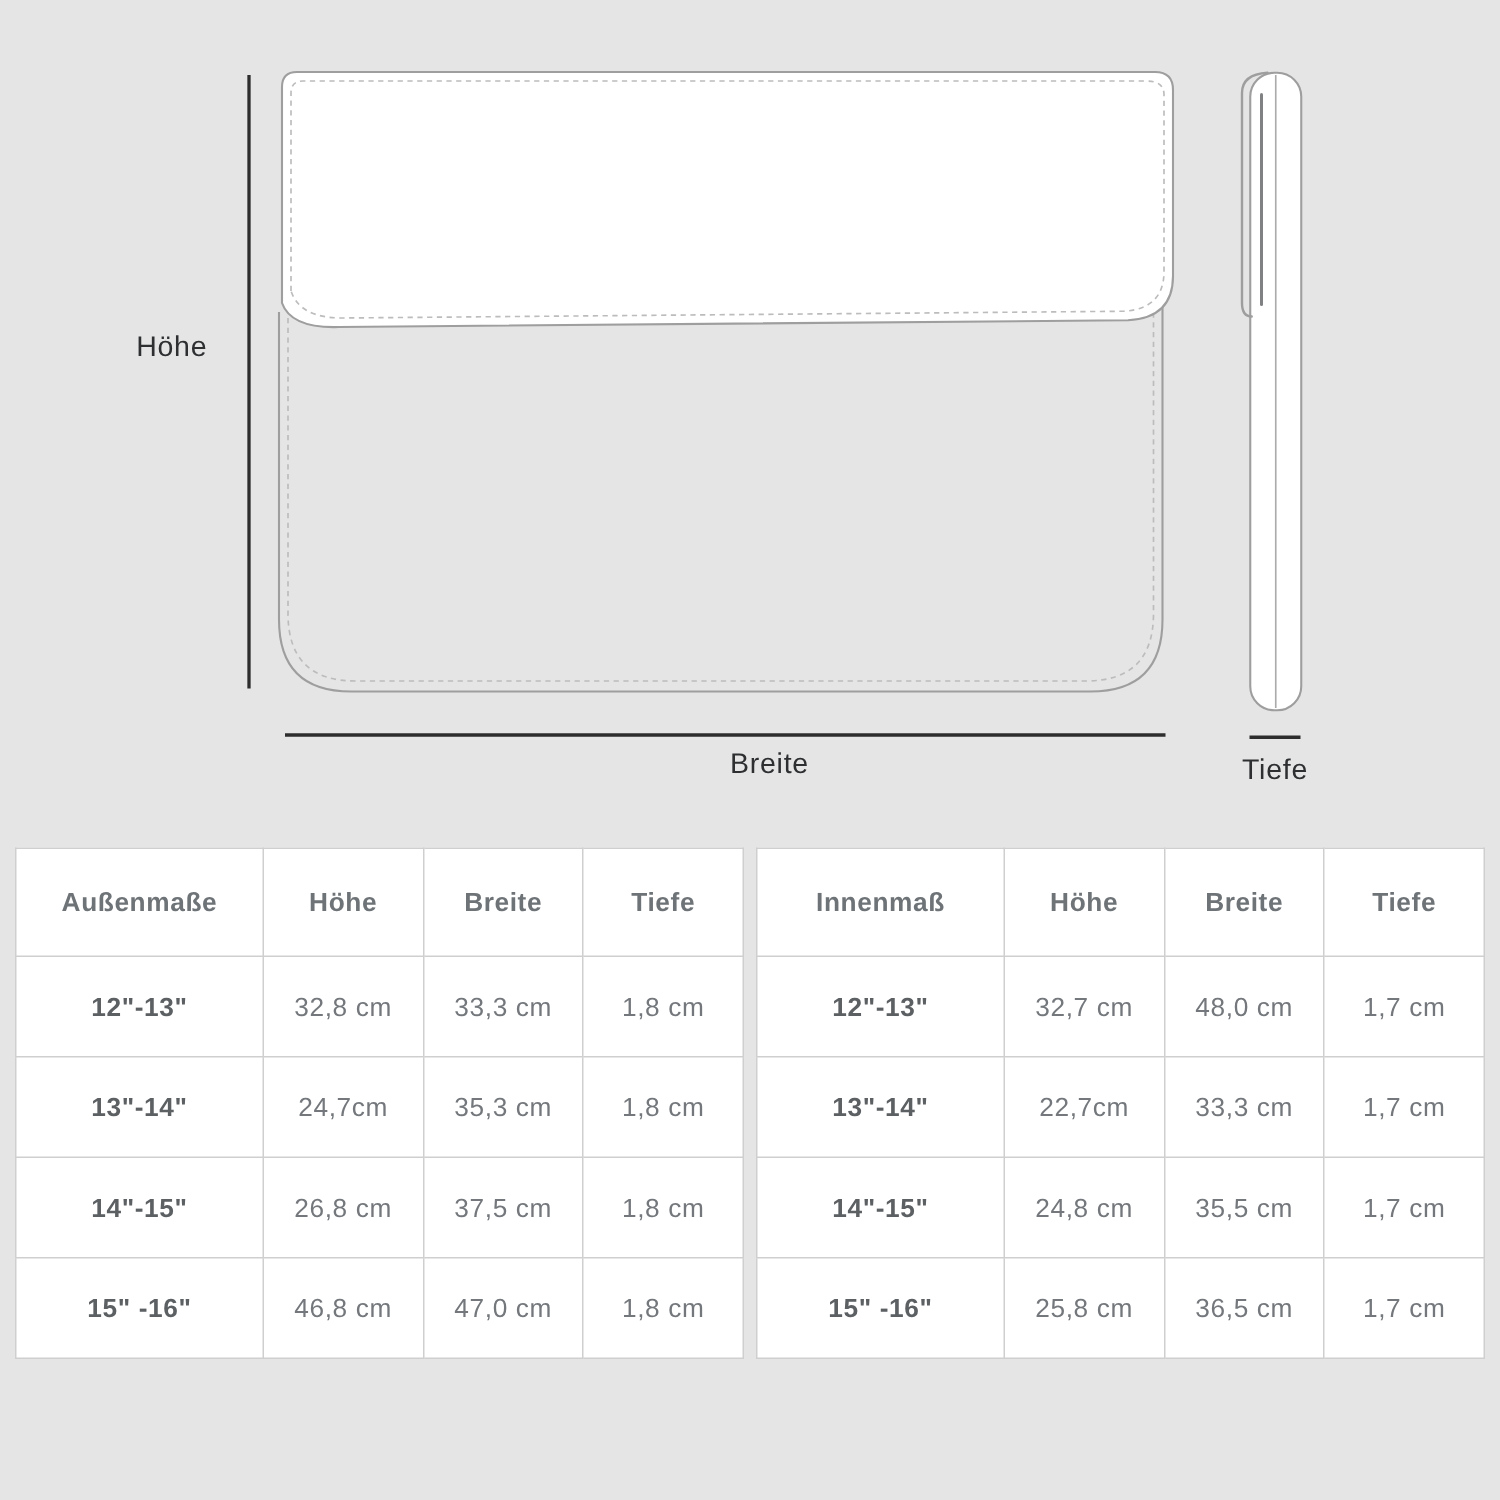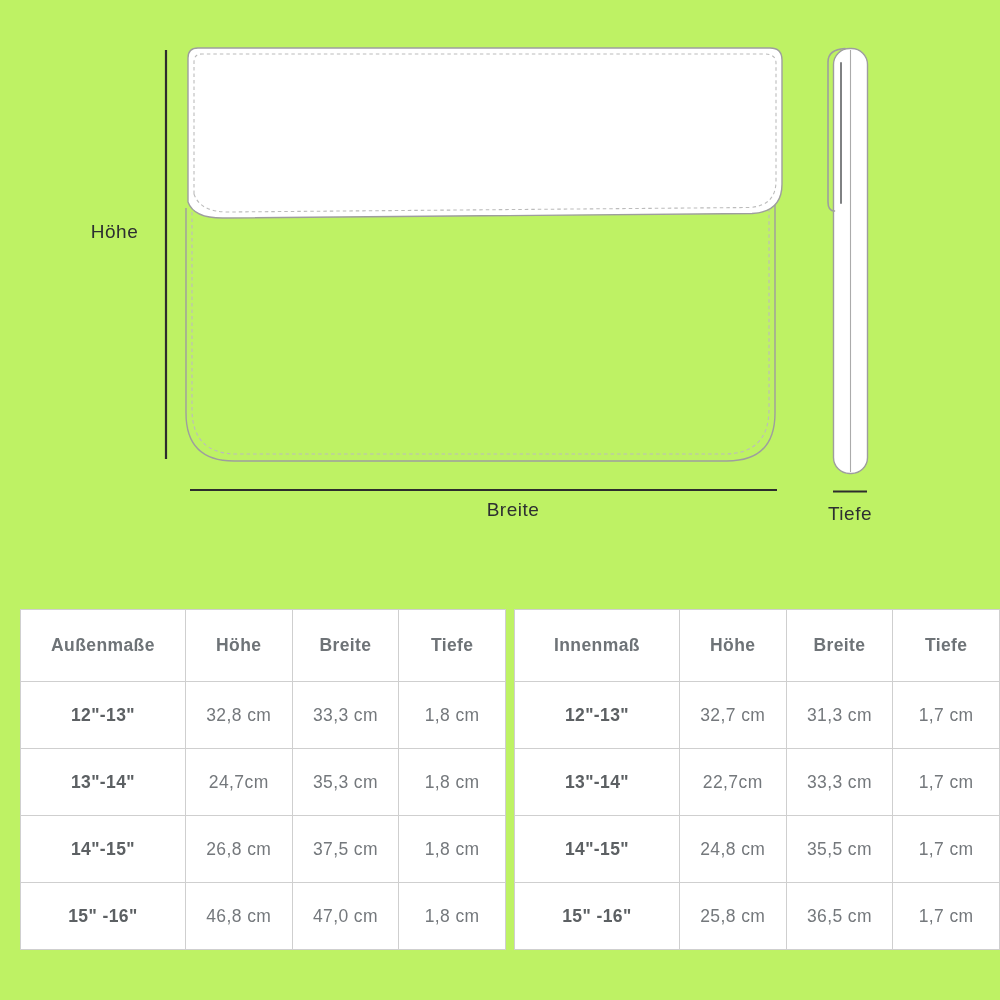--- a/index.html
+++ b/index.html
@@ -1,43 +1,42 @@
 <!DOCTYPE html>
 <html><head>
 <meta charset="utf-8">
 <style>
   html,body{margin:0;padding:0;background:#ffffff;}
   .page{
     position:relative;
     width:1000px;height:1000px;
-    background:#bef264;
+    background:#e5e5e5;
     font-family:"Liberation Sans", sans-serif;
     overflow:hidden;
   }
   
   .diagram{position:absolute;left:0;top:0;width:1000px;height:560px;}
   .diagram svg{position:absolute;left:0;top:0;}
   .dim-label{
     position:absolute;
     color:#2d2f31;
     font-size:19px;
     letter-spacing:.5px;
     text-align:center;
     white-space:nowrap;
   }
   .label-hoehe{left:62px;top:221px;width:105px;}
   .label-breite{left:463px;top:499px;width:100px;}
   .label-tiefe{left:800px;top:503px;width:100px;}
   
   .tables{
-    position:absolute;left:20px;top:565px;
+    position:absolute;left:10px;top:565px;
     width:980px;
     display:flex;
     gap:8px;
-    margin-top:44px;
   }
   table.dim-table{
     border-collapse:collapse;
     table-layout:fixed;
     flex:1 1 0;
     background:#ffffff;
   }
   .dim-table th,.dim-table td{
     border:1px solid #cfcfcf;
     text-align:center;
@@ -151,21 +150,21 @@
           <th>Innenmaß</th>
           <th>Höhe</th>
           <th>Breite</th>
           <th>Tiefe</th>
         </tr>
       </thead>
       <tbody>
         <tr>
           <td class="size-cell">12"-13"</td>
           <td>32,7 cm</td>
-          <td>31,3 cm</td>
+          <td>48,0 cm</td>
           <td>1,7 cm</td>
         </tr>
         <tr>
           <td class="size-cell">13"-14"</td>
           <td>22,7cm</td>
           <td>33,3 cm</td>
           <td>1,7 cm</td>
         </tr>
         <tr>
           <td class="size-cell">14"-15"</td>

